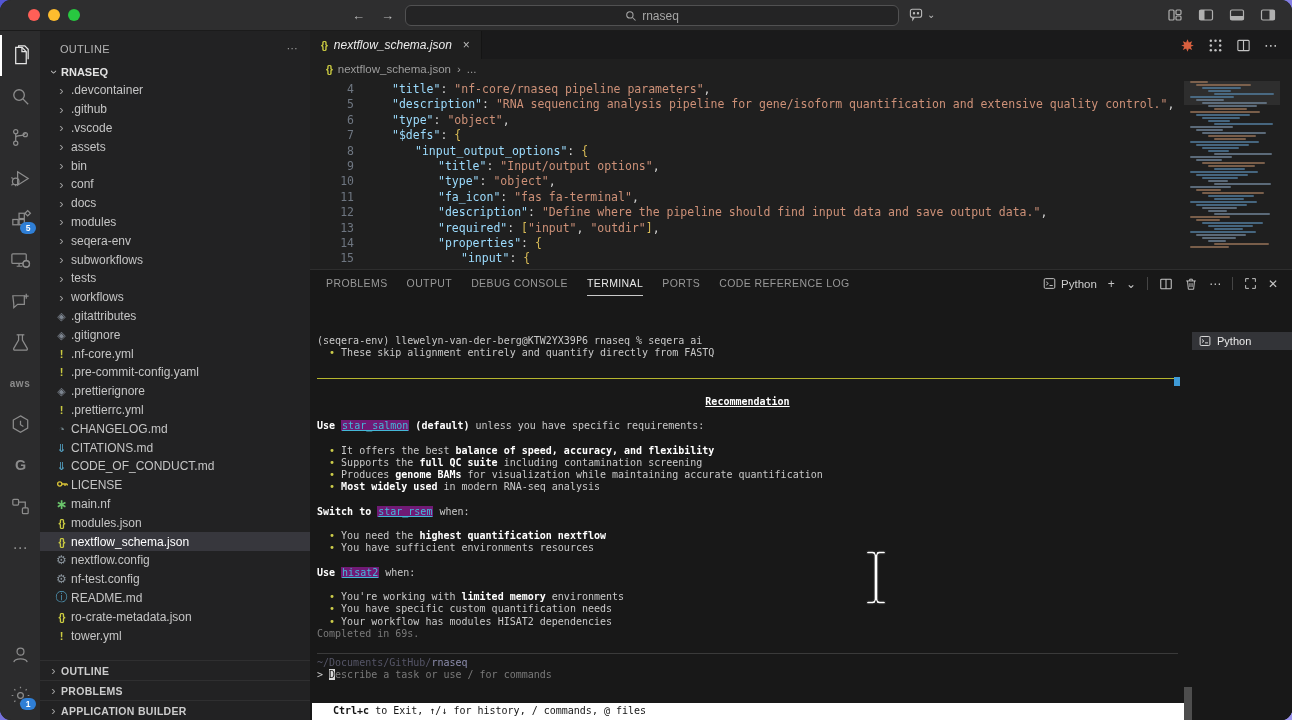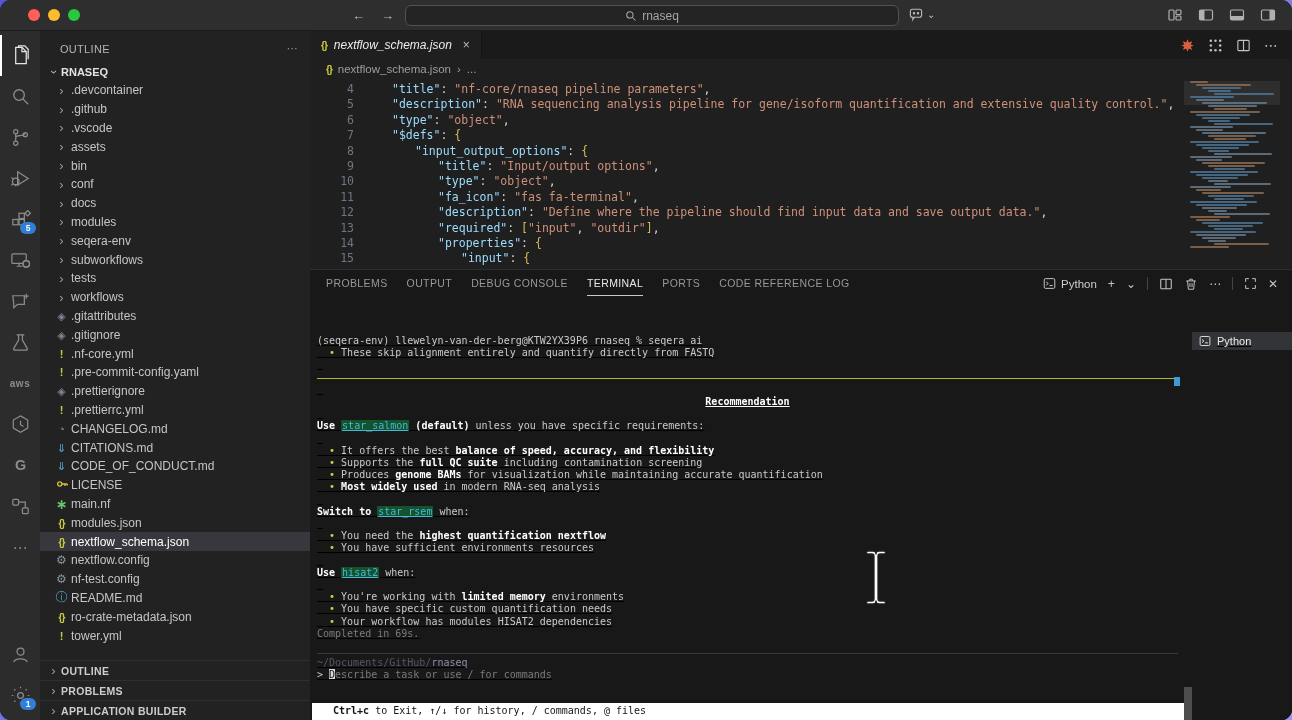--- a/index.html
+++ b/index.html
@@ -67,30 +67,30 @@
 
   
   .panel{flex:0 0 450px;background:#181818;border-top:1px solid #2e2e2e;display:flex;flex-direction:column;position:relative;gap:33px;}
   .panel-header{flex:0 0 27px;display:flex;align-items:center;padding-left:16px;}
   .ptab{font-size:10.5px;color:#989898;margin-right:19px;letter-spacing:.4px;height:26px;display:flex;align-items:center;border-bottom:1px solid transparent;box-sizing:border-box;}
   .ptab.active{color:#e8e8e8;border-bottom-color:#c9c9c9;}
   .panel-actions{margin-left:auto;display:flex;align-items:center;gap:11px;padding-right:14px;color:#c5c5c5;}
   .shell-label{display:flex;align-items:center;gap:5px;font-size:11.5px;color:#cccccc;}
   .pa-glyph{font-size:12px;color:#c5c5c5;}
   .psep{width:1px;height:13px;background:#454545;}
-  .panel-body{flex:1;display:flex;min-height:0;position:relative;text-decoration:underline;}
+  .panel-body{flex:1;display:flex;min-height:0;position:relative;}
   .term{flex:1;position:relative;font-family:"DejaVu Sans Mono","Liberation Mono",monospace;font-size:10px;line-height:12.2px;color:#c9c9c9;padding:5px 0 0 7px;overflow:hidden;}
   .tl{white-space:pre;min-height:12.2px;}
   .tl.c{text-align:center;padding-right:14px;}
   .tl-hr{height:12.2px;position:relative;}
   .tl-hr::after{content:"";position:absolute;left:0;right:14px;top:6px;border-top:1px solid #b5b52e;}
   .sg-b{font-weight:bold;color:#ffffff;}
   .sg-bul{color:#cdcd4a;}
   .sg-title{font-weight:bold;color:#ffffff;text-decoration:underline;}
-  .sg-code{color:#45b8d8;background:#14532d;text-decoration:underline;padding:0 1px;}
+  .sg-code{color:#45b8d8;background:#701a75;text-decoration:underline;padding:0 1px;}
   .sg-dim{color:#7a7a7a;}
   .sg-path{color:#565668;}
   .sg-pathhl{color:#8d8eae;}
   .sg-cursor{background:#d8d8d8;color:#141414;}
   .sg-hb{font-weight:bold;}
   .term-input{margin-top:13px;border-top:1px solid #3a3a3a;padding-top:3px;margin-right:14px;}
   .hintbar{position:absolute;left:2px;right:8px;bottom:0;height:17px;background:#ffffff;color:#141414;display:flex;align-items:center;padding-left:21px;font-size:10px;font-family:"DejaVu Sans Mono","Liberation Mono",monospace;white-space:pre;}
   .term-scroll{position:absolute;right:100px;bottom:0;width:8px;height:33px;background:#4d4d4d;}
   .term-mark{position:absolute;right:112px;top:47px;width:6px;height:9px;background:#3e9ad6;}
   .term-list{flex:0 0 100px;background:#181818;padding-top:2px;}

